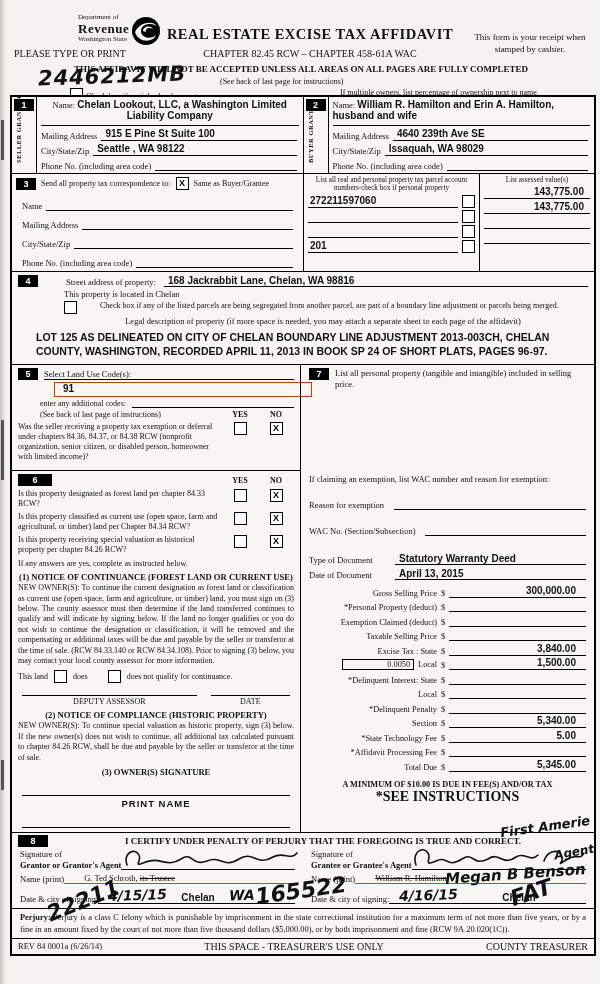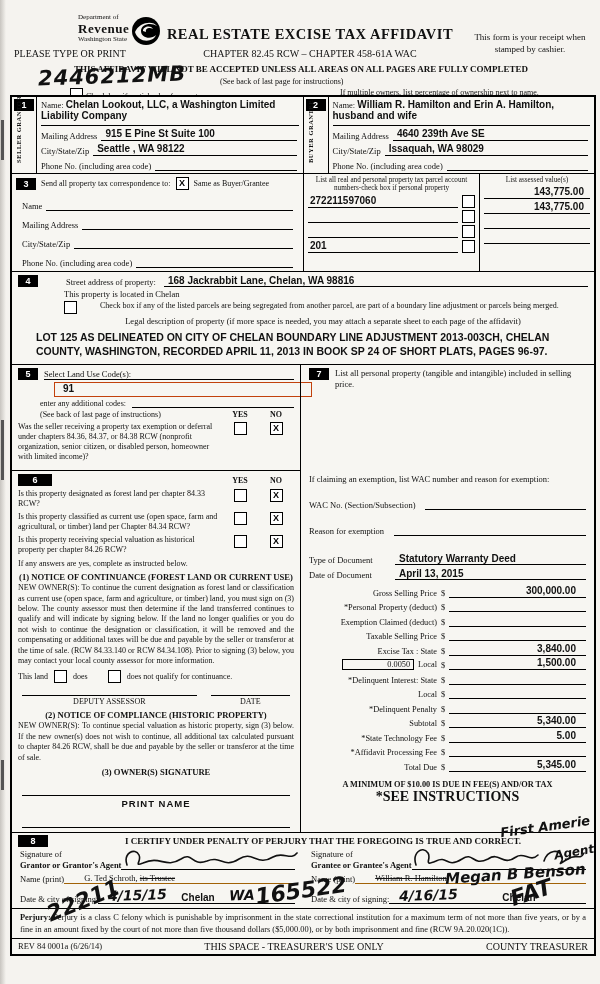--- a/index.html
+++ b/index.html
@@ -197,21 +197,21 @@
 
     <div class="rowA">
       <div class="half">
         <div class="party-tag">
           <span class="secbox">1</span>
           <div class="vlabel">
             <span>SELLER</span>&nbsp;<span>GRANTOR</span>
           </div>
         </div>
         <div class="party-body">
-          <div class="nameline ul" style="min-height:26px;">
+          <div class="nameline ul" style="min-height:26px;text-align:center;">
             <span class="lbl">Name:</span>
             <span class="val">Chelan Lookout, LLC, a Washington Limited Liability Company</span>
           </div>
           <div class="fieldline">
             <span class="lbl">Mailing Address</span>
             <span class="fill val">915 E Pine St Suite 100</span>
           </div>
           <div class="fieldline">
             <span class="lbl">City/State/Zip</span>
             <span class="fill val">Seattle , WA 98122</span>
@@ -408,25 +408,25 @@
       </div>
 
       <div class="colR">
         <div class="s7head">
           <span class="secbox">7</span>
           <span class="lbl">List all personal property (tangible and intangible) included in selling price.</span>
         </div>
         <div class="gap7"></div>
         <div class="claim">If claiming an exemption, list WAC number and reason for exemption:</div>
         <div class="wacline">
+          <span>Reason for exemption</span>
+            <span class="fill"></span>
+        </div>
+        <div class="wacline">
           <span>WAC No. (Section/Subsection)</span>
-            <span class="fill"></span>
-        </div>
-        <div class="wacline">
-          <span>Reason for exemption</span>
             <span class="fill"></span>
         </div>
 
         <div style="height:14px;"></div>
         <div class="doc-row">
           <span class="dl">Type of Document</span>
           <span class="fill val">Statutory Warranty Deed</span>
         </div>
         <div class="doc-row">
           <span class="dl">Date of Document</span>
@@ -475,21 +475,21 @@
             <span class="feelbl">Local</span>
               <span class="dollar">$</span>
             <span class="feeval val"></span>
           </div>
           <div class="feerow">
             <span class="feelbl">*Delinquent Penalty</span>
               <span class="dollar">$</span>
             <span class="feeval val"></span>
           </div>
           <div class="feerow">
-            <span class="feelbl">Subtotal</span>
+            <span class="feelbl">Section</span>
               <span class="dollar">$</span>
             <span class="feeval val">5,340.00</span>
           </div>
           <div class="feerow">
             <span class="feelbl">*State Technology Fee</span>
               <span class="dollar">$</span>
             <span class="feeval val">5.00</span>
           </div>
           <div class="feerow">
             <span class="feelbl">*Affidavit Processing Fee</span>

